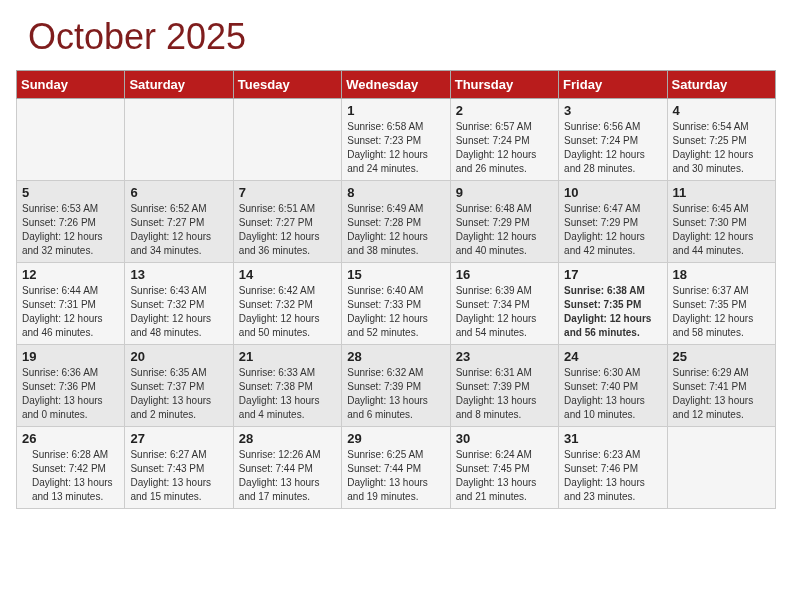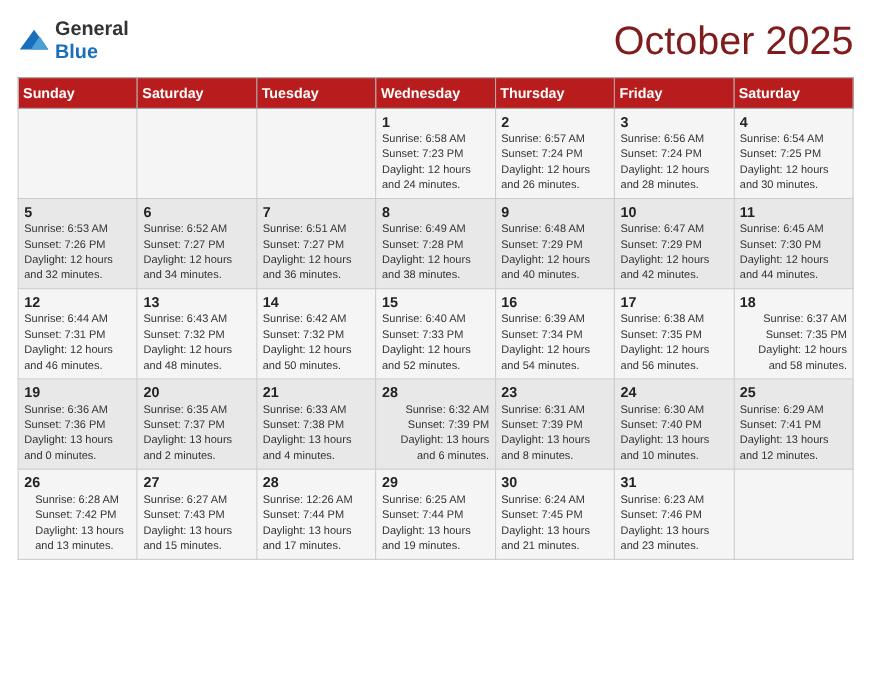--- a/index.html
+++ b/index.html
@@ -90,30 +90,20 @@
       line-height: 1.4;
     }
     .empty-cell {
       background: #f5f5f5 !important;
     }
   </style>
 </head>
 <body>
 
 <div class="header">
-  <div class="logo">
-    <svg class="logo-icon" viewBox="0 0 30 24" xmlns="http://www.w3.org/2000/svg">
-      <polygon points="15,2 28,20 2,20" fill="#1a6fbc"></polygon>
-      <polygon points="20,8 28,20 12,20" fill="#4a9fd4"></polygon>
-    </svg>
-    <div>
-      <span class="logo-text-general">General</span><br>
-      <span class="logo-text-blue">Blue</span>
-    </div>
-  </div>
   <div class="title-block">
     <div class="month-title">October 2025</div>
   </div>
 </div>
 
 <table>
   <thead>
     <tr>
     <th>Sunday</th>
         <th>Saturday</th>
@@ -240,28 +230,28 @@
         </td>
         <td>
           <span class="day-number">16</span>
           <div class="day-info" style="white-space: pre-line;">Sunrise: 6:39 AM
 Sunset: 7:34 PM
 Daylight: 12 hours
 and 54 minutes.</div>
         </td>
         <td>
           <span class="day-number">17</span>
-          <div class="day-info" style="white-space: pre-line;">Sunrise: 6:38 AM
+          <div class="day-info" style="white-space: pre-line; font-weight: bold;">Sunrise: 6:38 AM
 Sunset: 7:35 PM
 Daylight: 12 hours
 and 56 minutes.</div>
         </td>
         <td>
           <span class="day-number">18</span>
-          <div class="day-info" style="white-space: pre-line; text-align: right;">Sunrise: 6:37 AM
+          <div class="day-info" style="white-space: pre-line;">Sunrise: 6:37 AM
 Sunset: 7:35 PM
 Daylight: 12 hours
 and 58 minutes.</div>
         </td>
       </tr>
       <tr>
         <td>
           <span class="day-number">19</span>
           <div class="day-info" style="white-space: pre-line;">Sunrise: 6:36 AM
 Sunset: 7:36 PM
@@ -277,21 +267,21 @@
         </td>
         <td>
           <span class="day-number">21</span>
           <div class="day-info" style="white-space: pre-line;">Sunrise: 6:33 AM
 Sunset: 7:38 PM
 Daylight: 13 hours
 and 4 minutes.</div>
         </td>
         <td>
           <span class="day-number">28</span>
-          <div class="day-info" style="white-space: pre-line; text-align: right;">Sunrise: 6:32 AM
+          <div class="day-info" style="white-space: pre-line;">Sunrise: 6:32 AM
 Sunset: 7:39 PM
 Daylight: 13 hours
 and 6 minutes.</div>
         </td>
         <td>
           <span class="day-number">23</span>
           <div class="day-info" style="white-space: pre-line;">Sunrise: 6:31 AM
 Sunset: 7:39 PM
 Daylight: 13 hours
 and 8 minutes.</div>

